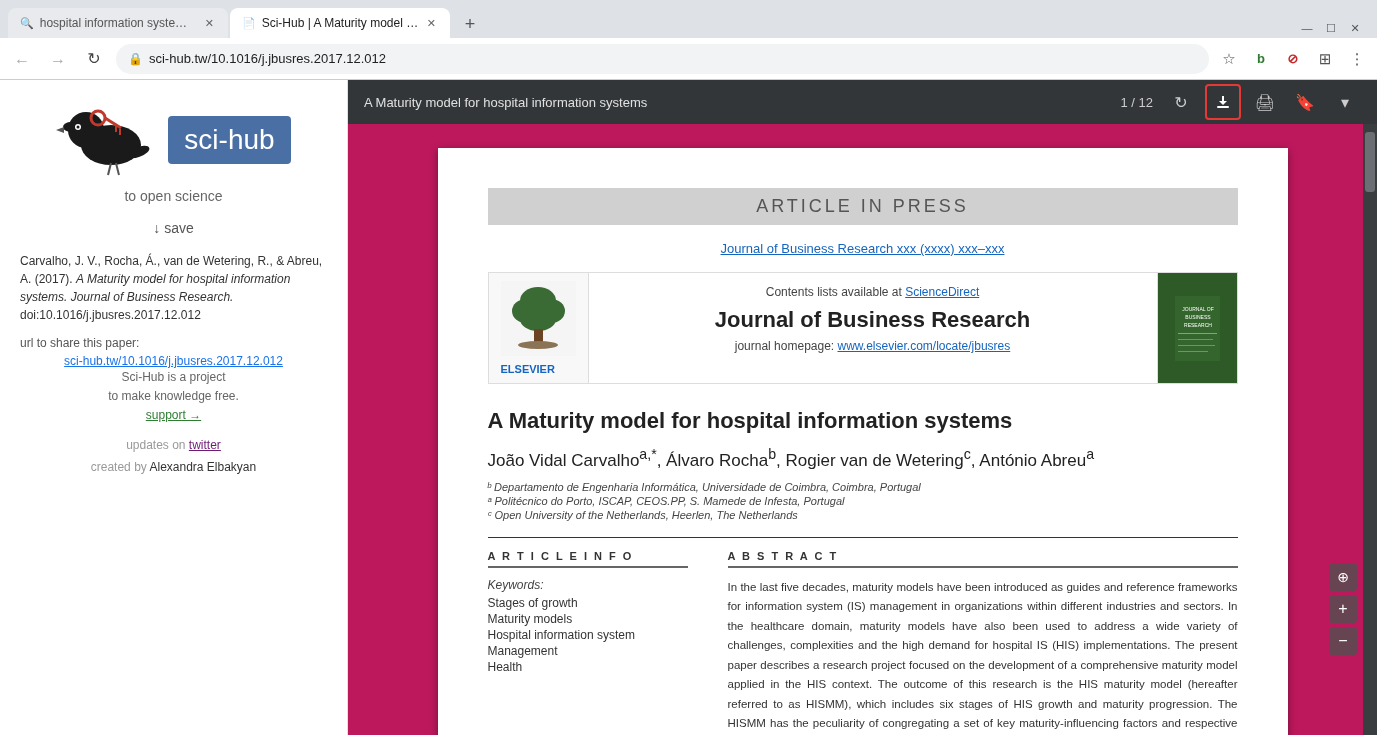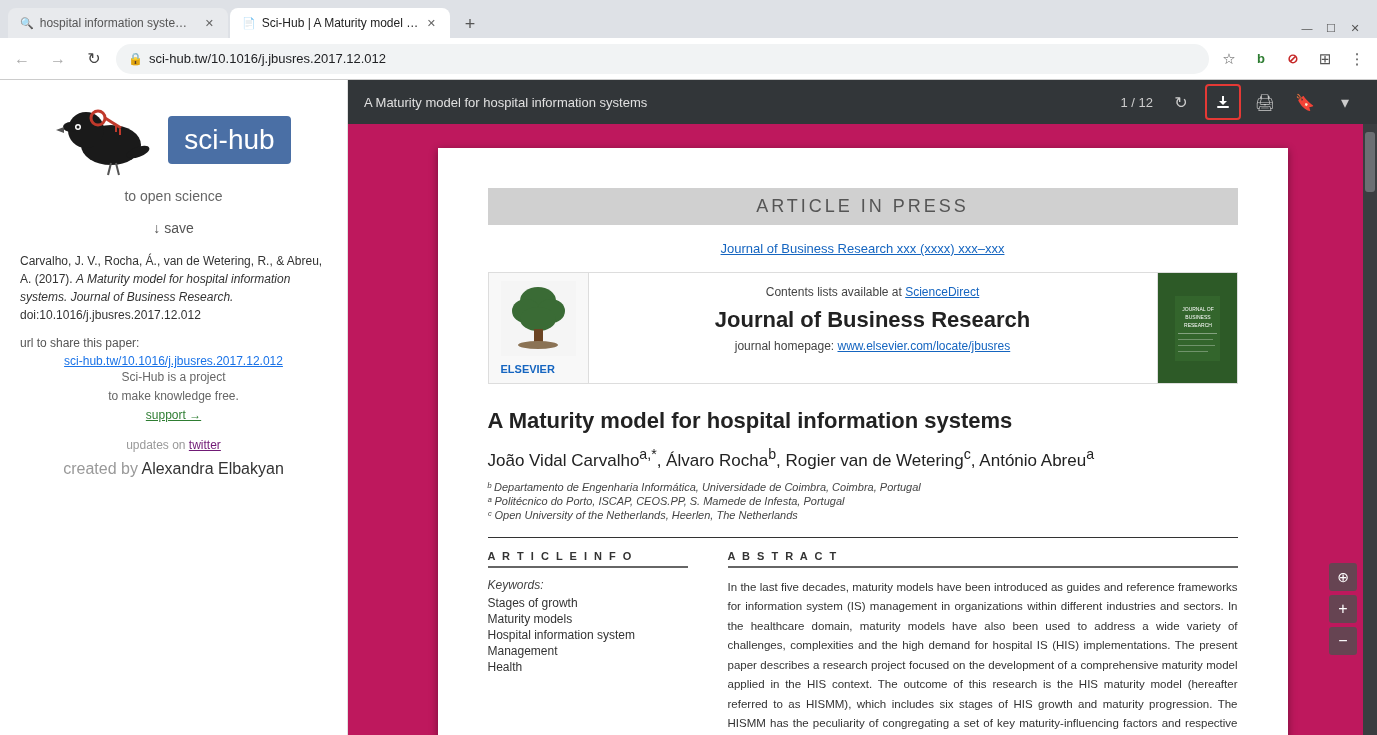--- a/index.html
+++ b/index.html
@@ -39,21 +39,21 @@
     .scihub-tagline { font-size: 14px; color: #666; margin-bottom: 16px; }
     .save-btn { color: #555; font-size: 14px; cursor: pointer; margin-bottom: 16px; display: flex; align-items: center; gap: 4px; }
     .citation { font-size: 12px; color: #333; text-align: left; width: 100%; margin-bottom: 12px; line-height: 1.5; }
     .citation em { font-style: italic; }
     .url-share { font-size: 12px; color: #555; width: 100%; margin-bottom: 4px; }
     .url-share-link { color: #1a73e8; font-size: 12px; }
     .scihub-mission { font-size: 12px; color: #666; text-align: center; line-height: 1.6; }
     .support-link { color: #2e7d32; font-size: 12px; }
     .twitter-note { font-size: 12px; color: #999; margin-top: 12px; }
     .twitter-link { color: #701a75; }
-    .created-by { font-size: 16px; color: #999; margin-top: 8px; }
+    .created-by { font-size: 12px; color: #999; margin-top: 8px; }
     .creator-name { color: #333; }
 
     
     .pdf-area { flex: 1; display: flex; flex-direction: column; background: #be185d; position: relative; overflow: hidden; }
     .pdf-toolbar { background: #323639; color: #fff; height: 44px; display: flex; align-items: center; padding: 0 16px; gap: 12px; }
     .pdf-title { flex: 1; font-size: 13px; color: #e0e0e0; white-space: nowrap; overflow: hidden; text-overflow: ellipsis; }
     .pdf-page-info { font-size: 13px; color: #ccc; white-space: nowrap; }
     .pdf-toolbar-icons { display: flex; align-items: center; gap: 8px; }
     .pdf-icon-btn { width: 32px; height: 32px; display: flex; align-items: center; justify-content: center; cursor: pointer; color: #ccc; font-size: 16px; border-radius: 4px; }
     .pdf-download-btn { width: 36px; height: 36px; display: flex; align-items: center; justify-content: center; cursor: pointer; color: #fff; font-size: 18px; border-radius: 4px; border: 2px solid #e53935; background: transparent; }

